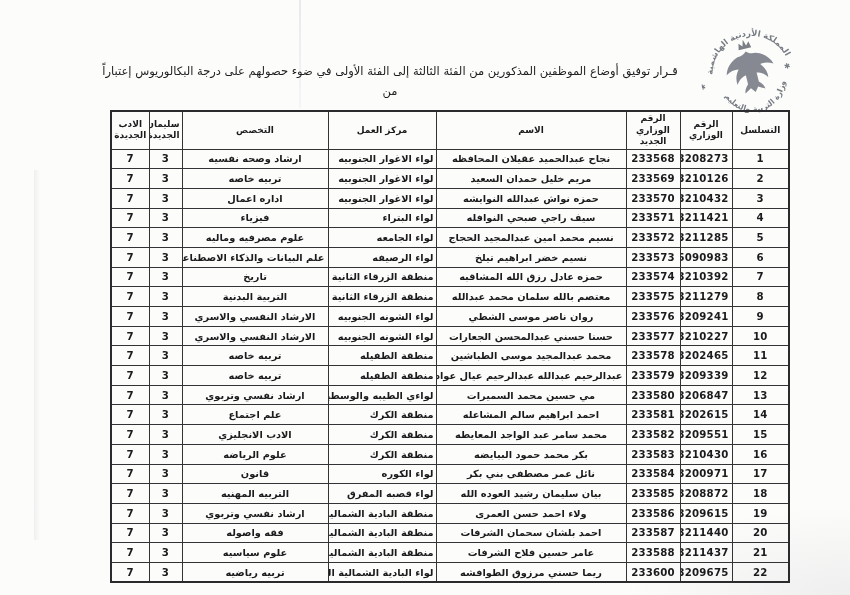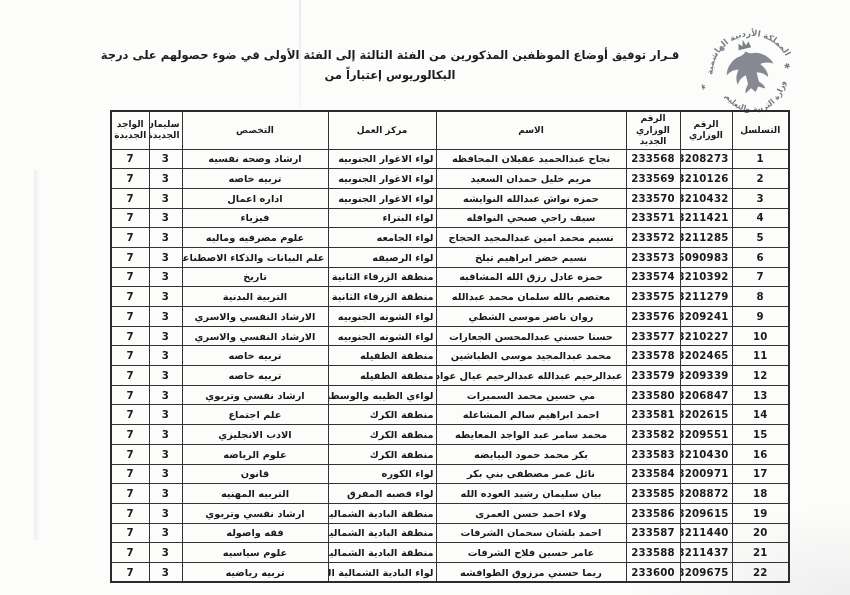--- a/index.html
+++ b/index.html
@@ -10,22 +10,22 @@
   }
   
   .fold-line{position:absolute;left:299px;top:0;width:2px;height:108px;
     background:linear-gradient(#d7dae2,#eef0f4);opacity:.55;}
   .corner-shade{position:absolute;right:0;bottom:0;width:230px;height:90px;
     background:radial-gradient(ellipse at bottom right,rgba(60,60,70,.07),transparent 70%);}
   .edge-shade{position:absolute;left:34px;top:170px;width:6px;height:370px;
     background:linear-gradient(90deg,rgba(120,125,135,.10),transparent);}
 
   .title-block{
-    position:absolute;top:46px;right:170px;width:580px;text-align:center;
-    font-weight:bold;font-size:11.5px;line-height:1.7;color:#1d1d1f;
+    position:absolute;top:62px;right:170px;width:580px;text-align:center;
+    font-weight:normal;font-size:11.5px;line-height:1.7;color:#1d1d1f;
   }
   .seal{position:absolute;left:700px;top:22px;transform:rotate(-14deg);opacity:.88;}
 
   table.doc-table{
     position:absolute;top:110px;right:60px;width:678px;
     border-collapse:collapse;table-layout:fixed;
     border:2.2px solid #2b2b2d;direction:rtl;
   }
   .doc-table th,.doc-table td{
     border:1.4px solid #333336;color:#1b1b1d;overflow:hidden;white-space:nowrap;
@@ -94,21 +94,21 @@
     </colgroup>
     <thead>
       <tr>
         <th>التسلسل</th>
         <th>الرقم الوزاري</th>
         <th>الرقم الوزاري الجديد</th>
         <th>الاسم</th>
         <th>مركز العمل</th>
         <th>التخصص</th>
         <th>سليمان الجديدة</th>
-        <th>الواجد الجديدة</th>
+        <th>الادب الجديدة</th>
       </tr>
     </thead>
     <tbody>
     <tr>
       <td class="num">1</td>
       <td class="num">3208273</td>
       <td class="num">233568</td>
       <td class="name">نجاح عبدالحميد عقيلان المحافظه</td>
       <td class="wc">لواء الاغوار الجنوبيه</td>
       <td class="spec">ارشاد وصحه نفسيه</td>

